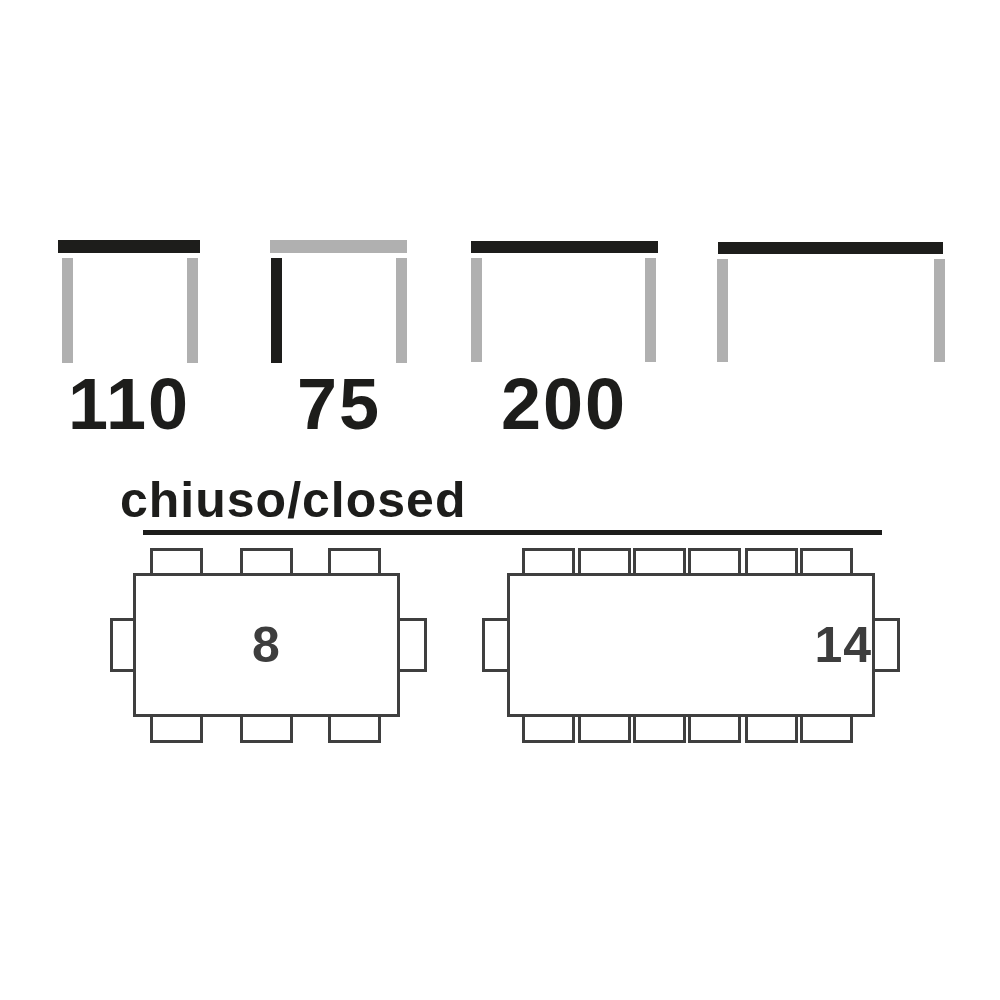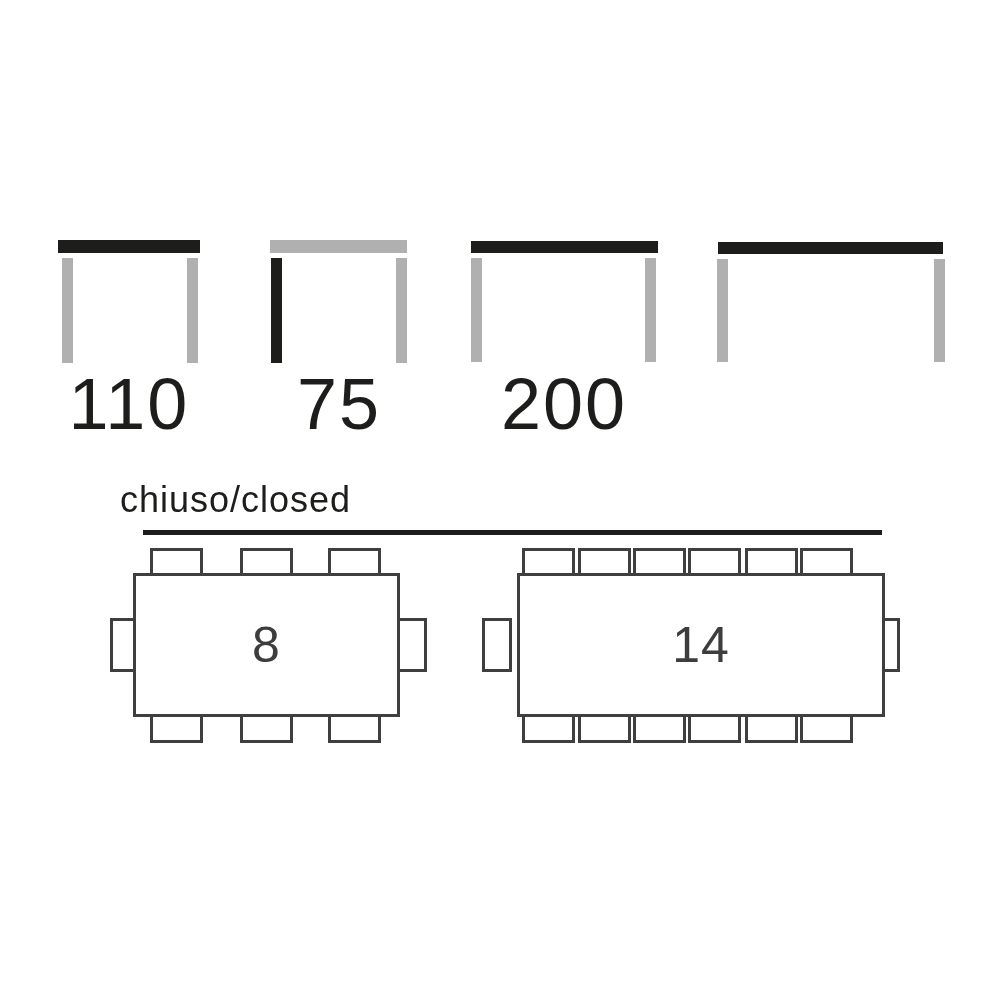--- a/index.html
+++ b/index.html
@@ -1,18 +1,18 @@
 <!DOCTYPE html>
 <html style="--dark: #1d1d1b; --gray: #b0b0b0; --outline: #3f3f3f; --seat: #3d3d3d; --bg: #ffffff;"><head>
 <meta charset="utf-8">
 <style>
   html,body { margin:0; padding:0; background:#ffffff; }
   .canvas {
     position:relative; width:1000px; height:750px; background:var(--bg,#fff);
-    font-family:"Liberation Sans", sans-serif; overflow:hidden;
+    font-family:"Liberation Sans", sans-serif; overflow:hidden;font-weight:bold;
   }
   .part { position:absolute; }
   .bar-dark, .leg-dark { background:var(--dark,#1d1d1b); }
   .bar-gray, .leg-gray { background:var(--gray,#b0b0b0); }
 
   
   .sideicon { position:absolute; }
   #icon-width  { left:58px;  top:240px; width:142px; height:125px; }
   #icon-width  .bar  { left:0; top:0; width:142px; height:13px; }
   #icon-width  .legL { left:4px;   top:18px; width:11px; height:105px; }
@@ -38,41 +38,41 @@
     position:absolute; top:366px; width:200px; text-align:center;
     font-size:72px; line-height:76px; color:var(--dark,#1d1d1b); letter-spacing:2px;
   }
   #dim-0 { left:29px; }
   #dim-1 { left:239px; }
   #dim-2 { left:464px; }
   #dim-3 { left:731px; }
 
   
   .state-label {
-    position:absolute; top:474px; width:340px; 
-    font-size:36px; line-height:52px; color:var(--dark,#1d1d1b); letter-spacing:1px;
+    position:absolute; top:474px; width:340px; text-align:center;
+    font-size:50px; line-height:52px; color:var(--dark,#1d1d1b); letter-spacing:1px;
   }
   #label-closed { left:120px; }
   #label-open   { left:552px; }
   .divider { position:absolute; left:143px; top:530px; width:739px; height:5px; background:var(--dark,#1d1d1b); }
 
   
   .topview { position:absolute; }
   #tv-closed { left:110px; top:548px; width:317px; height:197px; }
   #tv-open   { left:482px; top:548px; width:418px; height:197px; }
   .chair {
     position:absolute; background:#fff; border:3px solid var(--outline,#3f3f3f);
     box-sizing:border-box;
   }
   .table-rect {
     position:absolute; background:#fff; border:3px solid var(--outline,#3f3f3f);
     box-sizing:border-box; display:flex; align-items:center; justify-content:center;
   }
   #tv-closed .table-rect { left:23px; top:25px; width:267px; height:144px; }
-  #tv-open   .table-rect { left:35px; top:25px; width:368px; height:144px; }
+  #tv-open   .table-rect { left:25px; top:25px; width:368px; height:144px;justify-content:flex-end; }
   .seat-count { font-size:50px; color:var(--seat,#3d3d3d); letter-spacing:1px; }
 </style>
 </head>
 <body>
 
 <div class="canvas">
 
   <div class="sideicon" id="icon-width">
     <div class="part bar bar-dark"></div>
     <div class="part legL leg-gray"></div>

